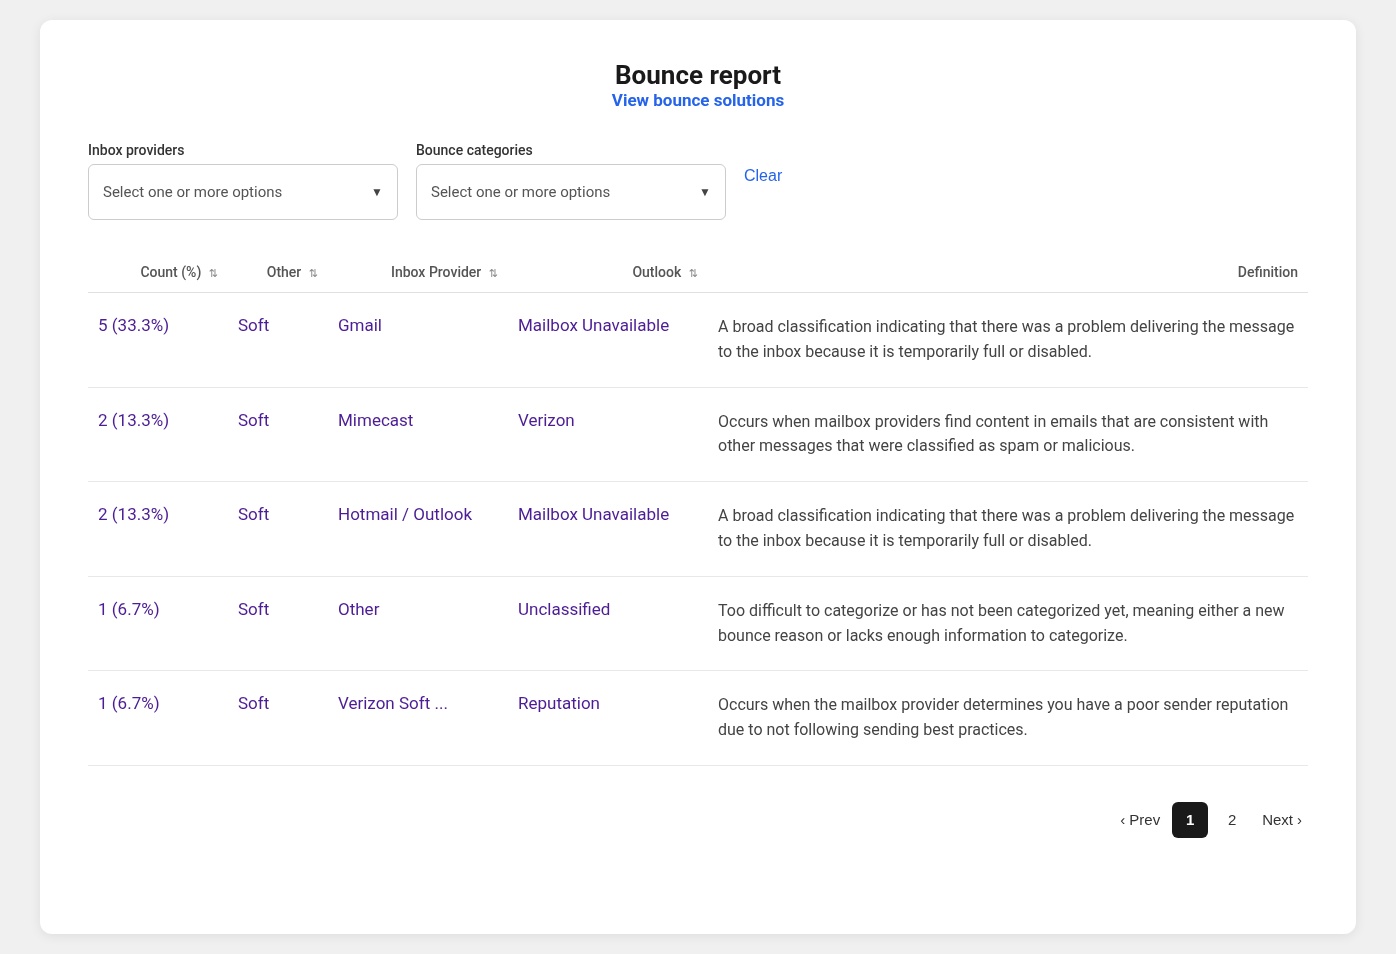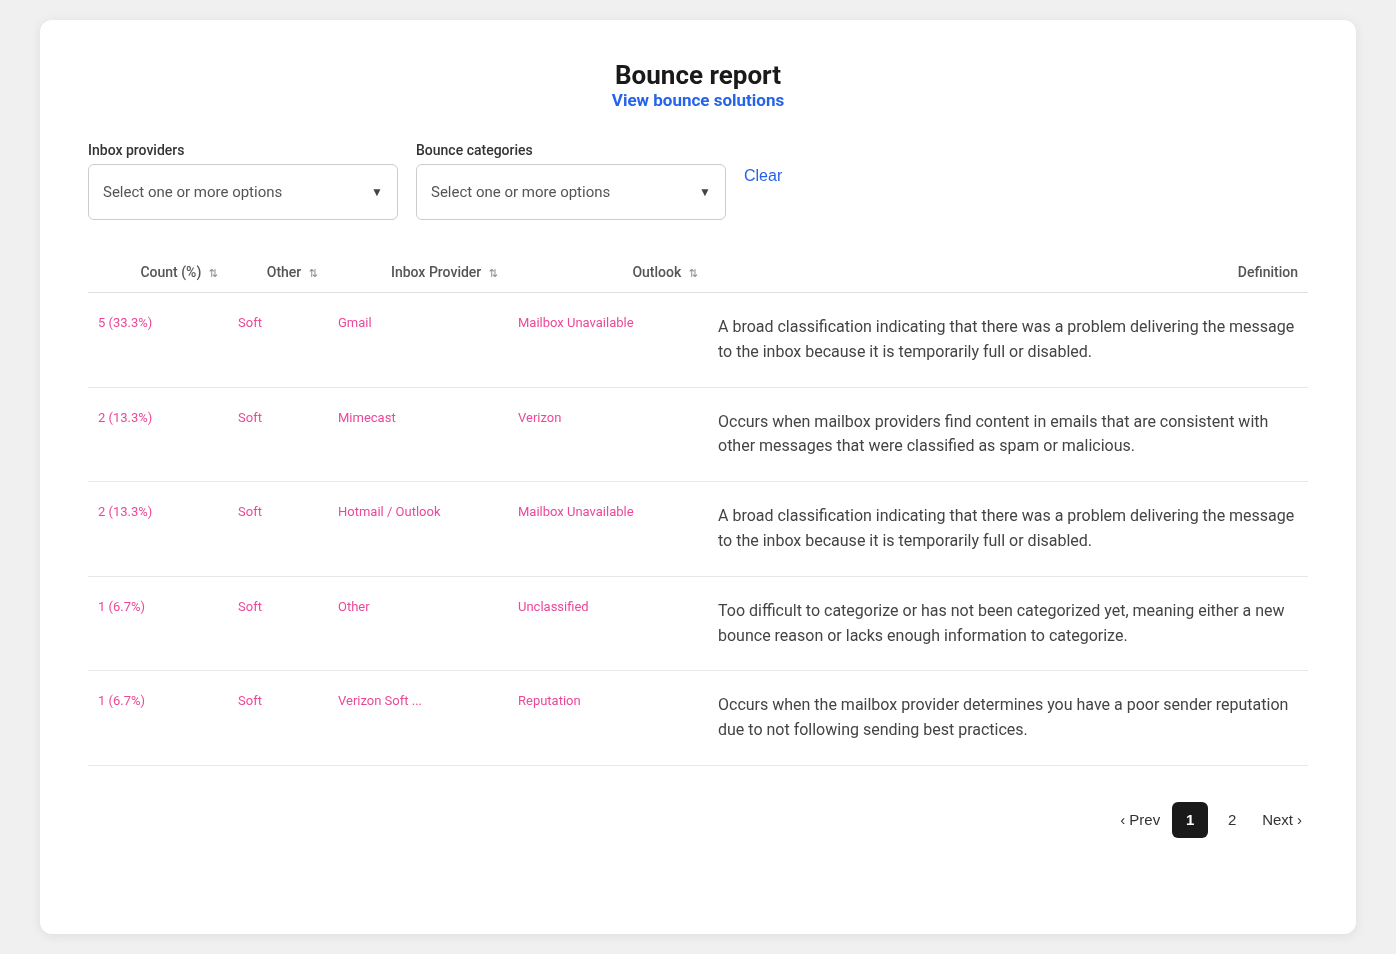--- a/index.html
+++ b/index.html
@@ -109,22 +109,22 @@
       vertical-align: middle;
     }
     tbody tr {
       border-bottom: 1px solid #e8e8e8;
     }
     tbody tr:last-child {
       border-bottom: 1px solid #e8e8e8;
     }
     tbody td {
       padding: 22px 10px;
-      font-size: 13px;
-      color: #ec4899;
+      font-size: 17px;
+      color: #4c1d95;
       vertical-align: top;
     }
     .td-definition {
       color: #444;
       font-size: 16px;
       line-height: 1.55;
     }
     .col-count { width: 140px; }
     .col-type { width: 100px; }
     .col-provider { width: 180px; }

